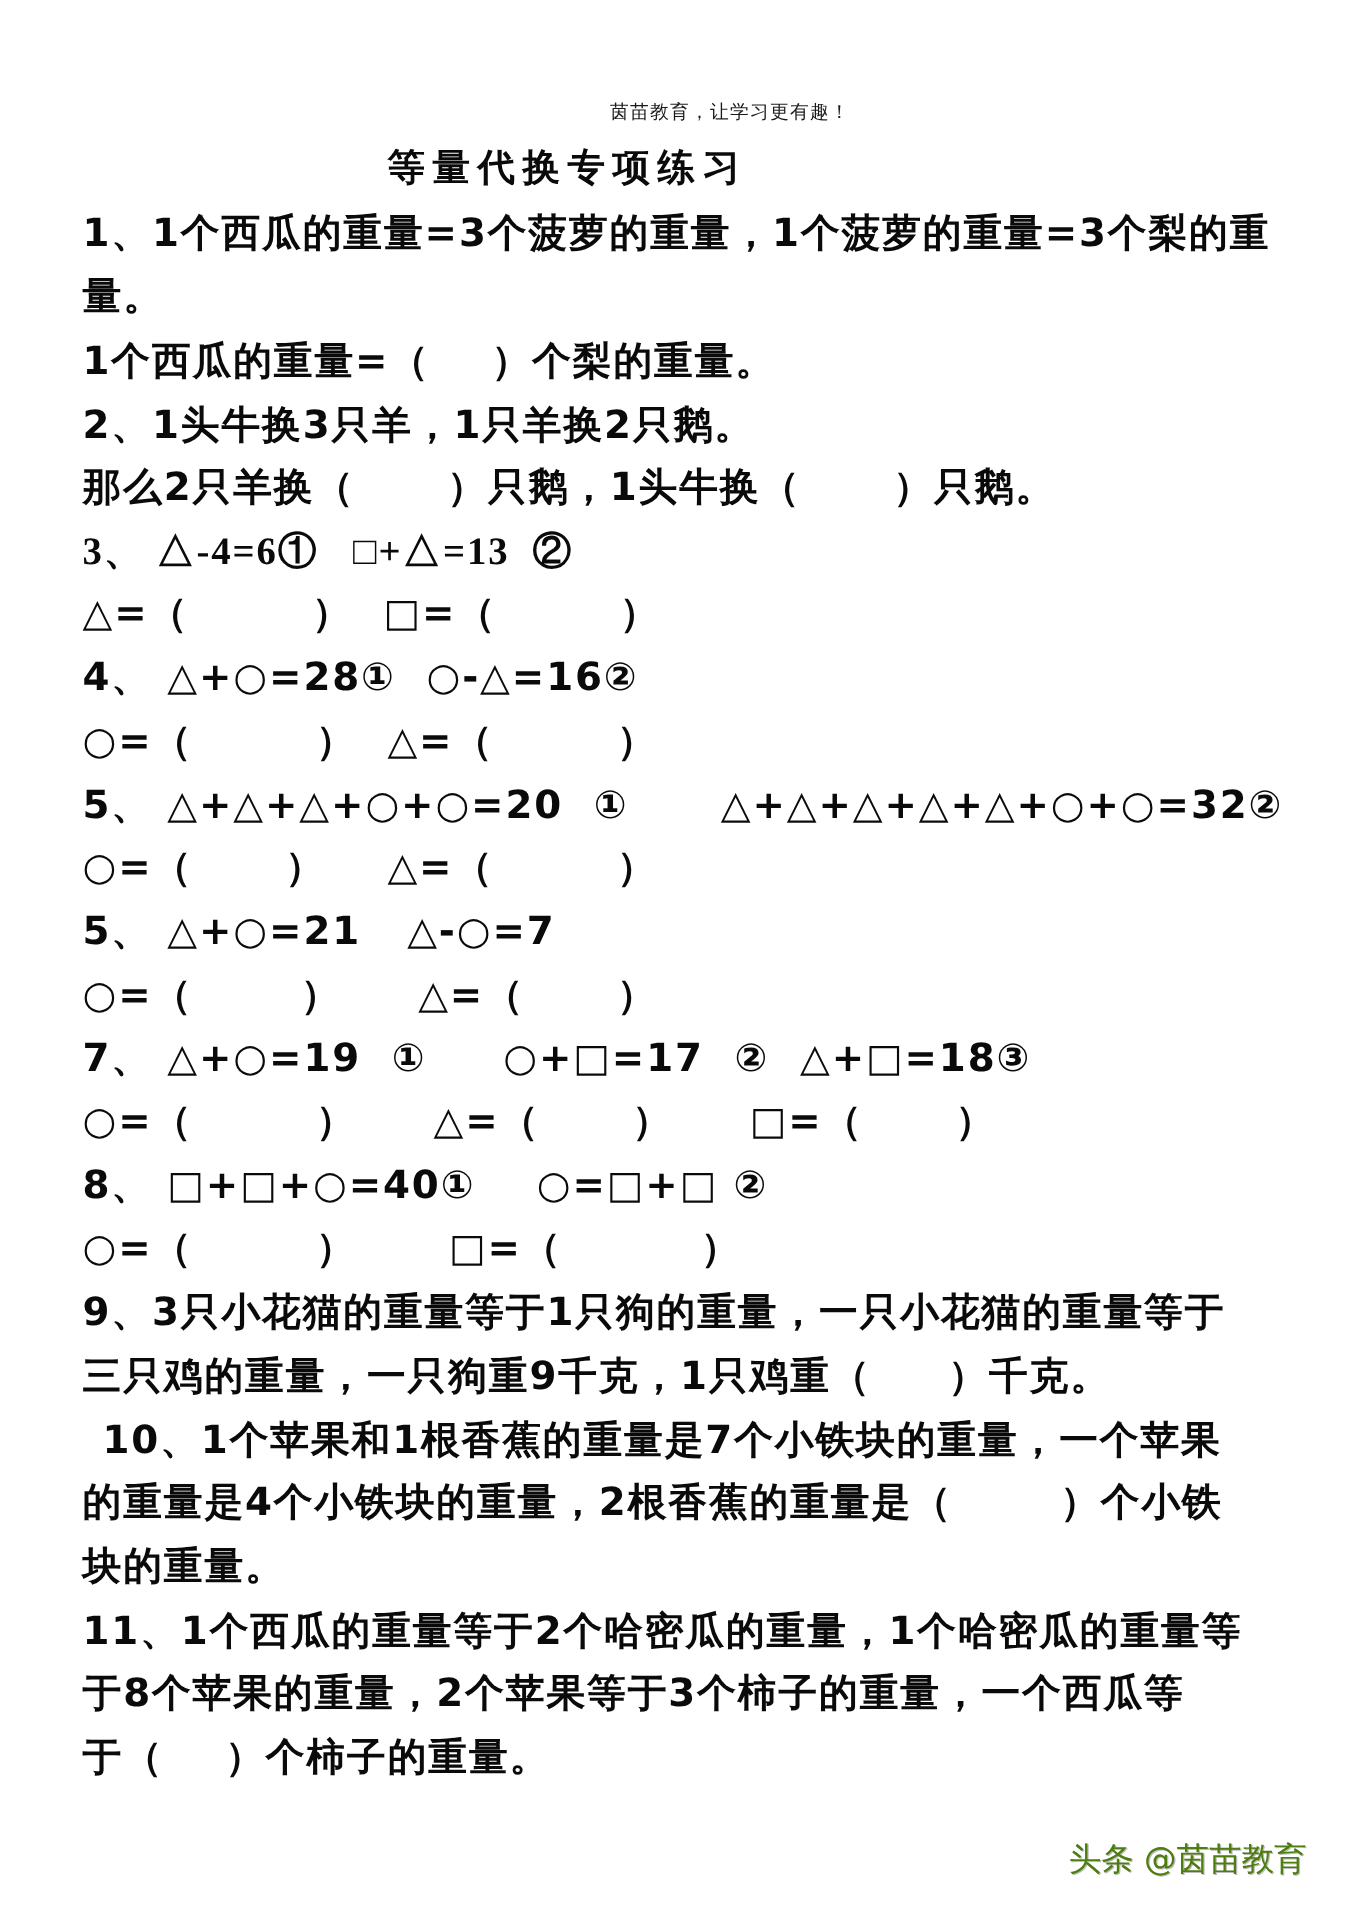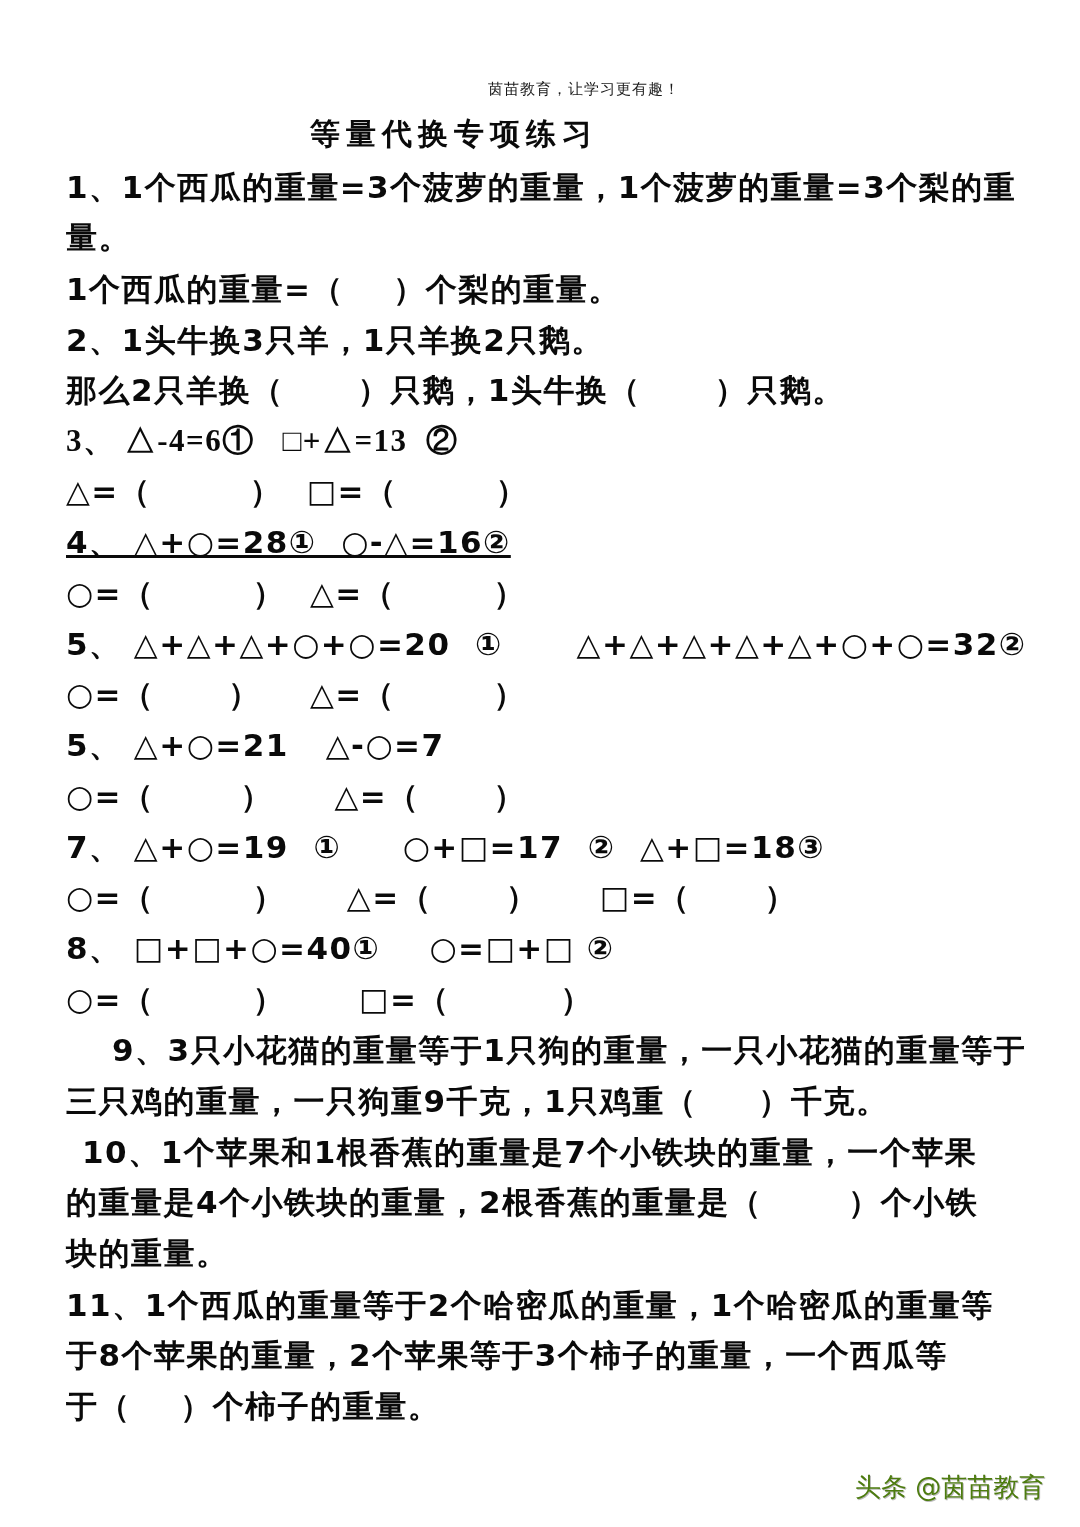--- a/index.html
+++ b/index.html
@@ -46,21 +46,21 @@
     <div class="line" style="top:323px;">2、1头牛换3只羊，1只羊换2只鹅。</div>
     <div class="line" style="top:373px;">那么2只羊换（      ）只鹅，1头牛换（      ）只鹅。</div>
   </div>
 
   <div>
     <div class="line" style="top:424px;font-family:Liberation Serif, serif;">3、 △-4=6①   □+△=13  ②</div>
     <div class="line" style="top:474px;">△=（        ）  □=（        ）</div>
   </div>
 
   <div>
-    <div class="line" style="top:525px;text-decoration:underline;">4、 △+○=28①  ○-△=16②</div>
+    <div class="line" style="top:525px;">4、 △+○=28①  ○-△=16②</div>
     <div class="line" style="top:576px;">○=（        ）  △=（        ）</div>
   </div>
 
   <div>
     <div class="line" style="top:627px;">5、 △+△+△+○+○=20  ①      △+△+△+△+△+○+○=32②</div>
     <div class="line" style="top:677px;">○=（      ）    △=（        ）</div>
   </div>
 
   <div>
     <div class="line" style="top:728px;">5、 △+○=21   △-○=7</div>
@@ -71,21 +71,21 @@
     <div class="line" style="top:830px;">7、 △+○=19  ①     ○+□=17  ②  △+□=18③</div>
     <div class="line" style="top:880px;">○=（        ）     △=（      ）     □=（      ）</div>
   </div>
 
   <div>
     <div class="line" style="top:931px;">8、 □+□+○=40①    ○=□+□ ②</div>
     <div class="line" style="top:982px;">○=（        ）      □=（         ）</div>
   </div>
 
   <div>
-    <div class="line" style="top:1033px;margin-left:46px;">9、3只小花猫的重量等于1只狗的重量，一只小花猫的重量等于</div>
+    <div class="line" style="top:1033px;">9、3只小花猫的重量等于1只狗的重量，一只小花猫的重量等于</div>
     <div class="line" style="top:1084px;">三只鸡的重量，一只狗重9千克，1只鸡重（     ）千克。</div>
   </div>
 
   <div>
     <div class="line" style="top:1135px;margin-left:16px;">10、1个苹果和1根香蕉的重量是7个小铁块的重量，一个苹果</div>
     <div class="line" style="top:1185px;">的重量是4个小铁块的重量，2根香蕉的重量是（       ）个小铁</div>
     <div class="line" style="top:1236px;">块的重量。</div>
   </div>
 
   <div>

